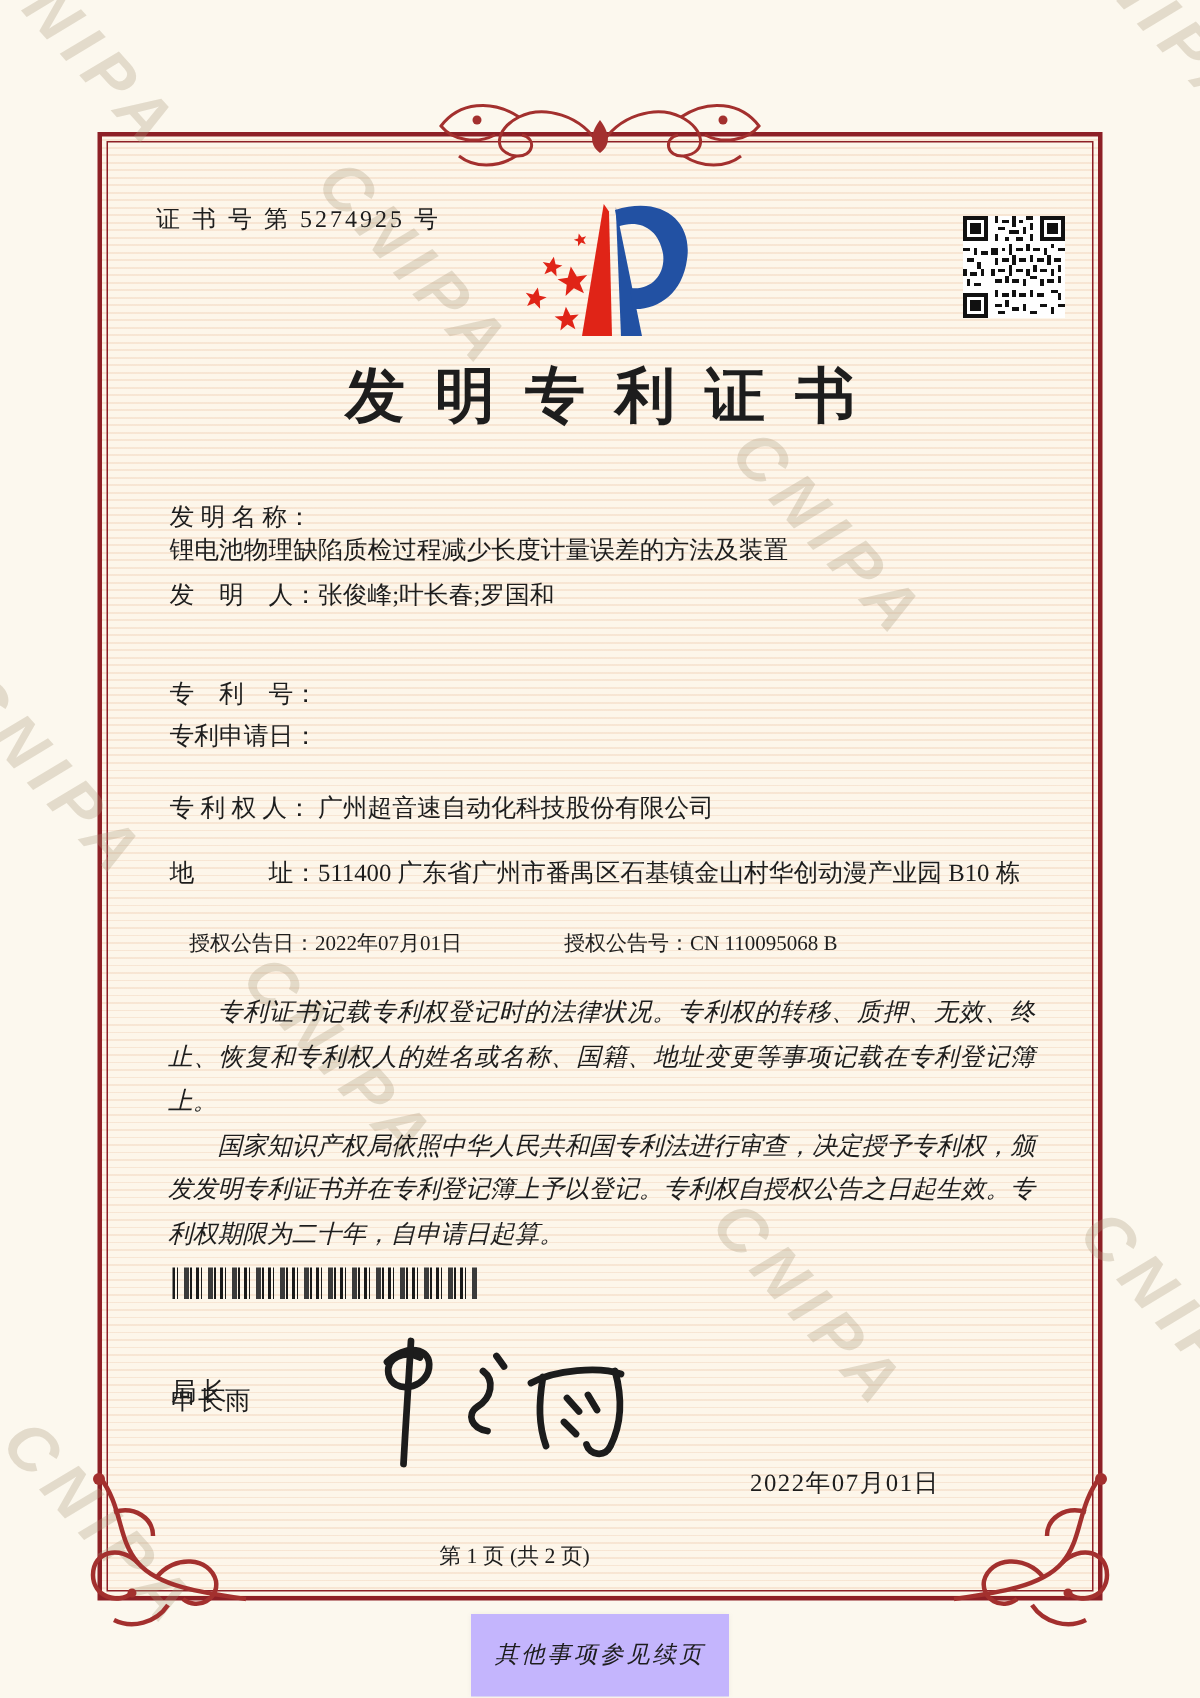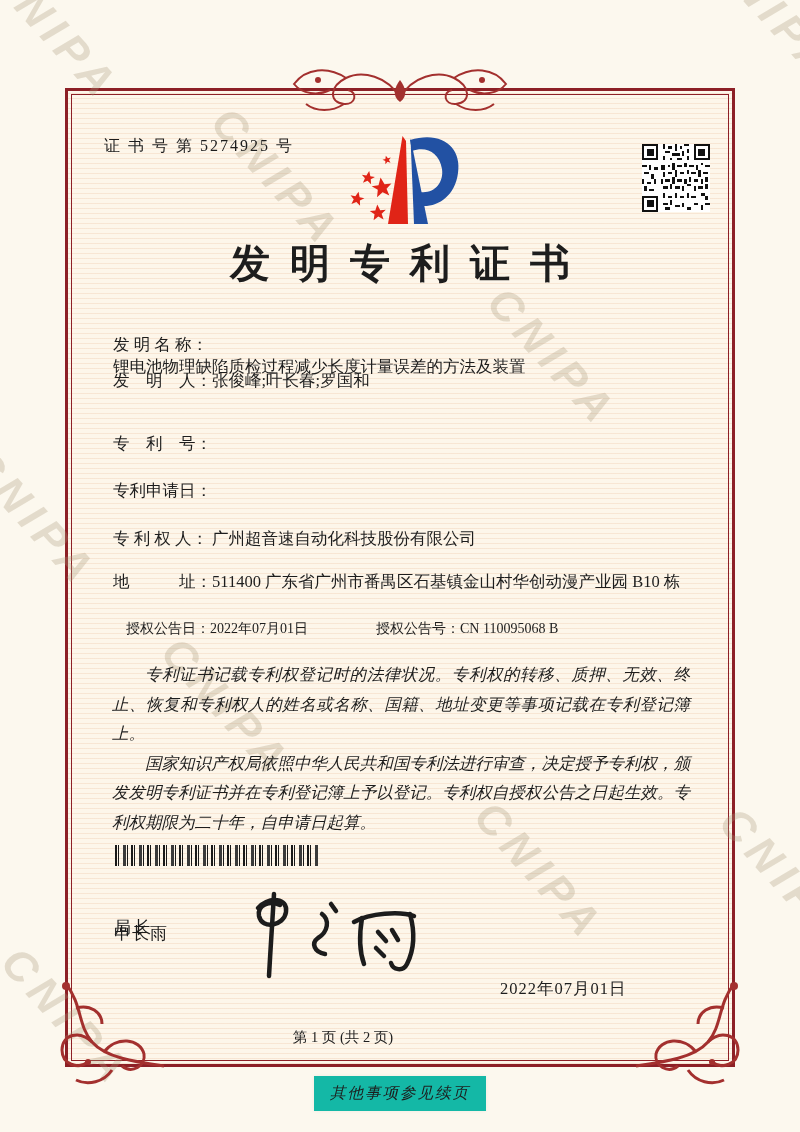--- a/index.html
+++ b/index.html
@@ -56,21 +56,21 @@
       #3a3a3a 8px,#3a3a3a 11px, transparent 11px,transparent 12px,
       #191919 12px,#191919 13px, transparent 13px,transparent 16px);
   }
   .signer-title{position:absolute;left:114px;top:916px;font-size:17px;letter-spacing:3px;}
   .signer-name{position:absolute;left:114px;top:922px;font-size:17px;letter-spacing:1px;}
   .signature{position:absolute;left:228px;top:888px;}
   .issue-date{position:absolute;left:500px;top:978px;font-size:16.5px;letter-spacing:1px;}
   .page-no{position:absolute;left:65px;top:1028px;width:556px;text-align:center;font-size:14.5px;}
   .note{
     position:absolute;left:400px;top:1076px;transform:translateX(-50%);
-    background:#14b8a6;padding:7px 16px;font-size:15.5px;font-style:italic;
+    background:#c4b5fd;padding:17px 16px;font-size:15.5px;font-style:italic;
     letter-spacing:2px;box-shadow:0 0 4px rgba(0,0,0,0.05);
   }
 </style>
 </head>
 <body>
 
 <div class="page">
 
   <div class="frame"></div>
 
@@ -224,25 +224,25 @@
         <rect x="10" y="27" width="2" height="1"></rect>
       </g>
     </svg>
 
     <div class="title">发明专利证书</div>
 
     <div class="row" style="top:334px;flex-direction:column;">
       <span class="lbl">发 明 名 称：</span>
       <span class="val">锂电池物理缺陷质检过程减少长度计量误差的方法及装置</span>
     </div>
-    <div class="row" style="top:370px;align-items:center;">
+    <div class="row" style="top:386px;align-items:center;">
       <span class="lbl">发　明　人：</span>
       <span class="val">张俊峰;叶长春;罗国和</span>
     </div>
-    <div class="row" style="top:433px;flex-direction:column;">
+    <div class="row" style="top:452px;flex-direction:column;">
       <span class="lbl">专　利　号：</span>
     </div>
     <div class="row" style="top:480px;gap:29px;">
       <span class="lbl">专利申请日：</span>
     </div>
     <div class="row" style="top:528px;">
       <span class="lbl">专 利 权 人：</span>
       <span class="val">广州超音速自动化科技股份有限公司</span>
     </div>
     <div class="row" style="top:571px;">

